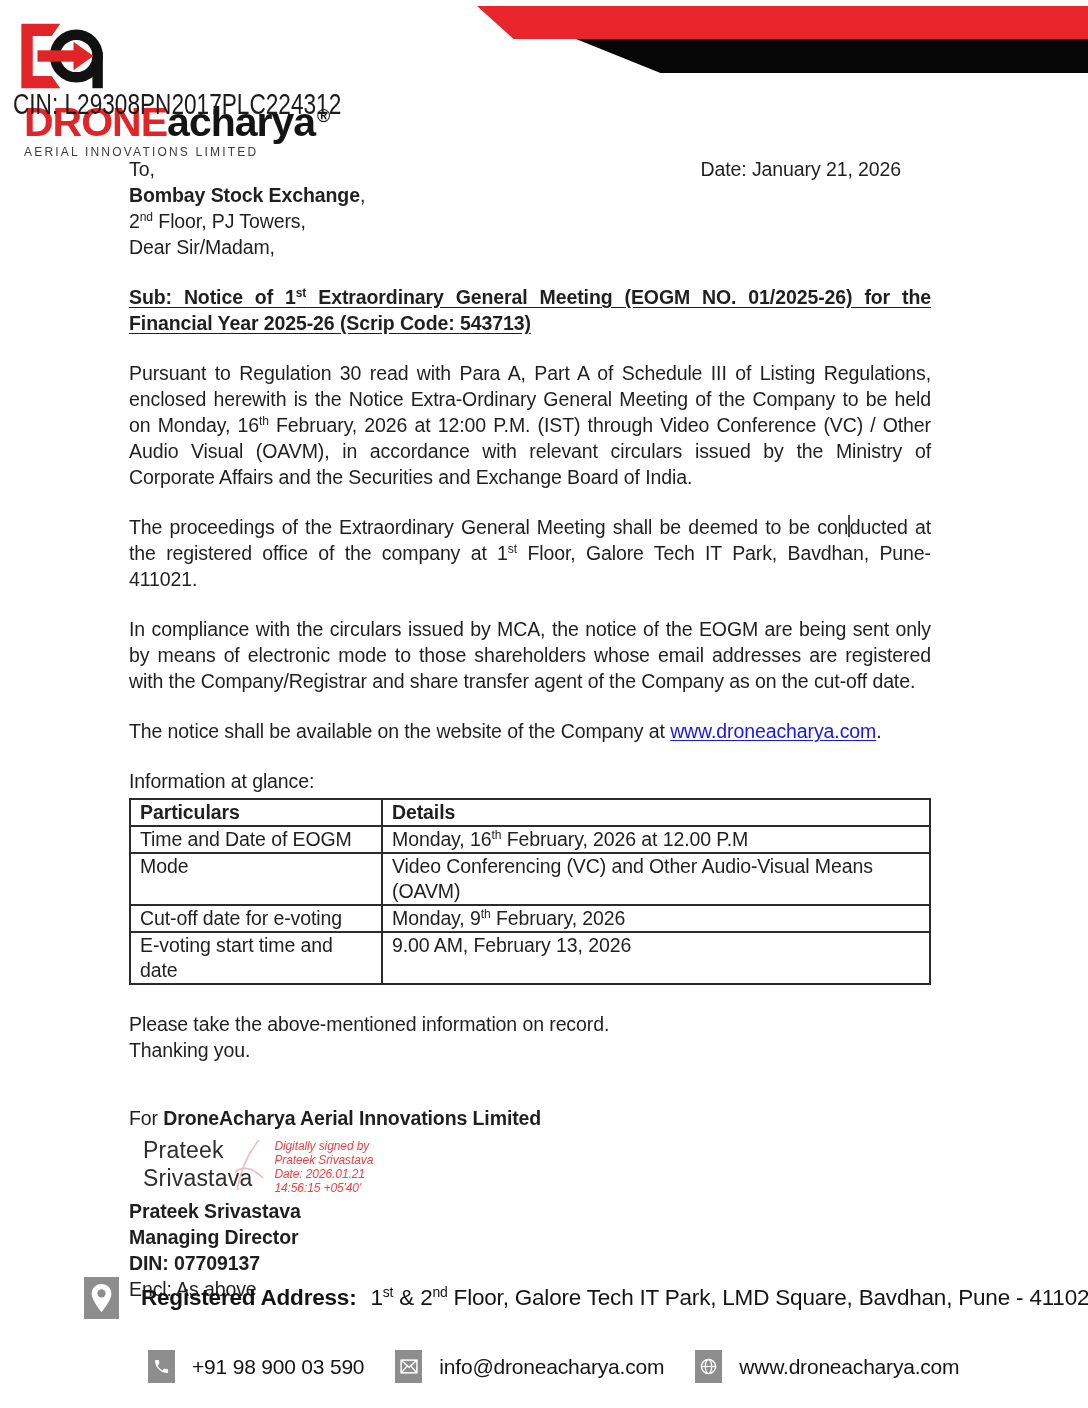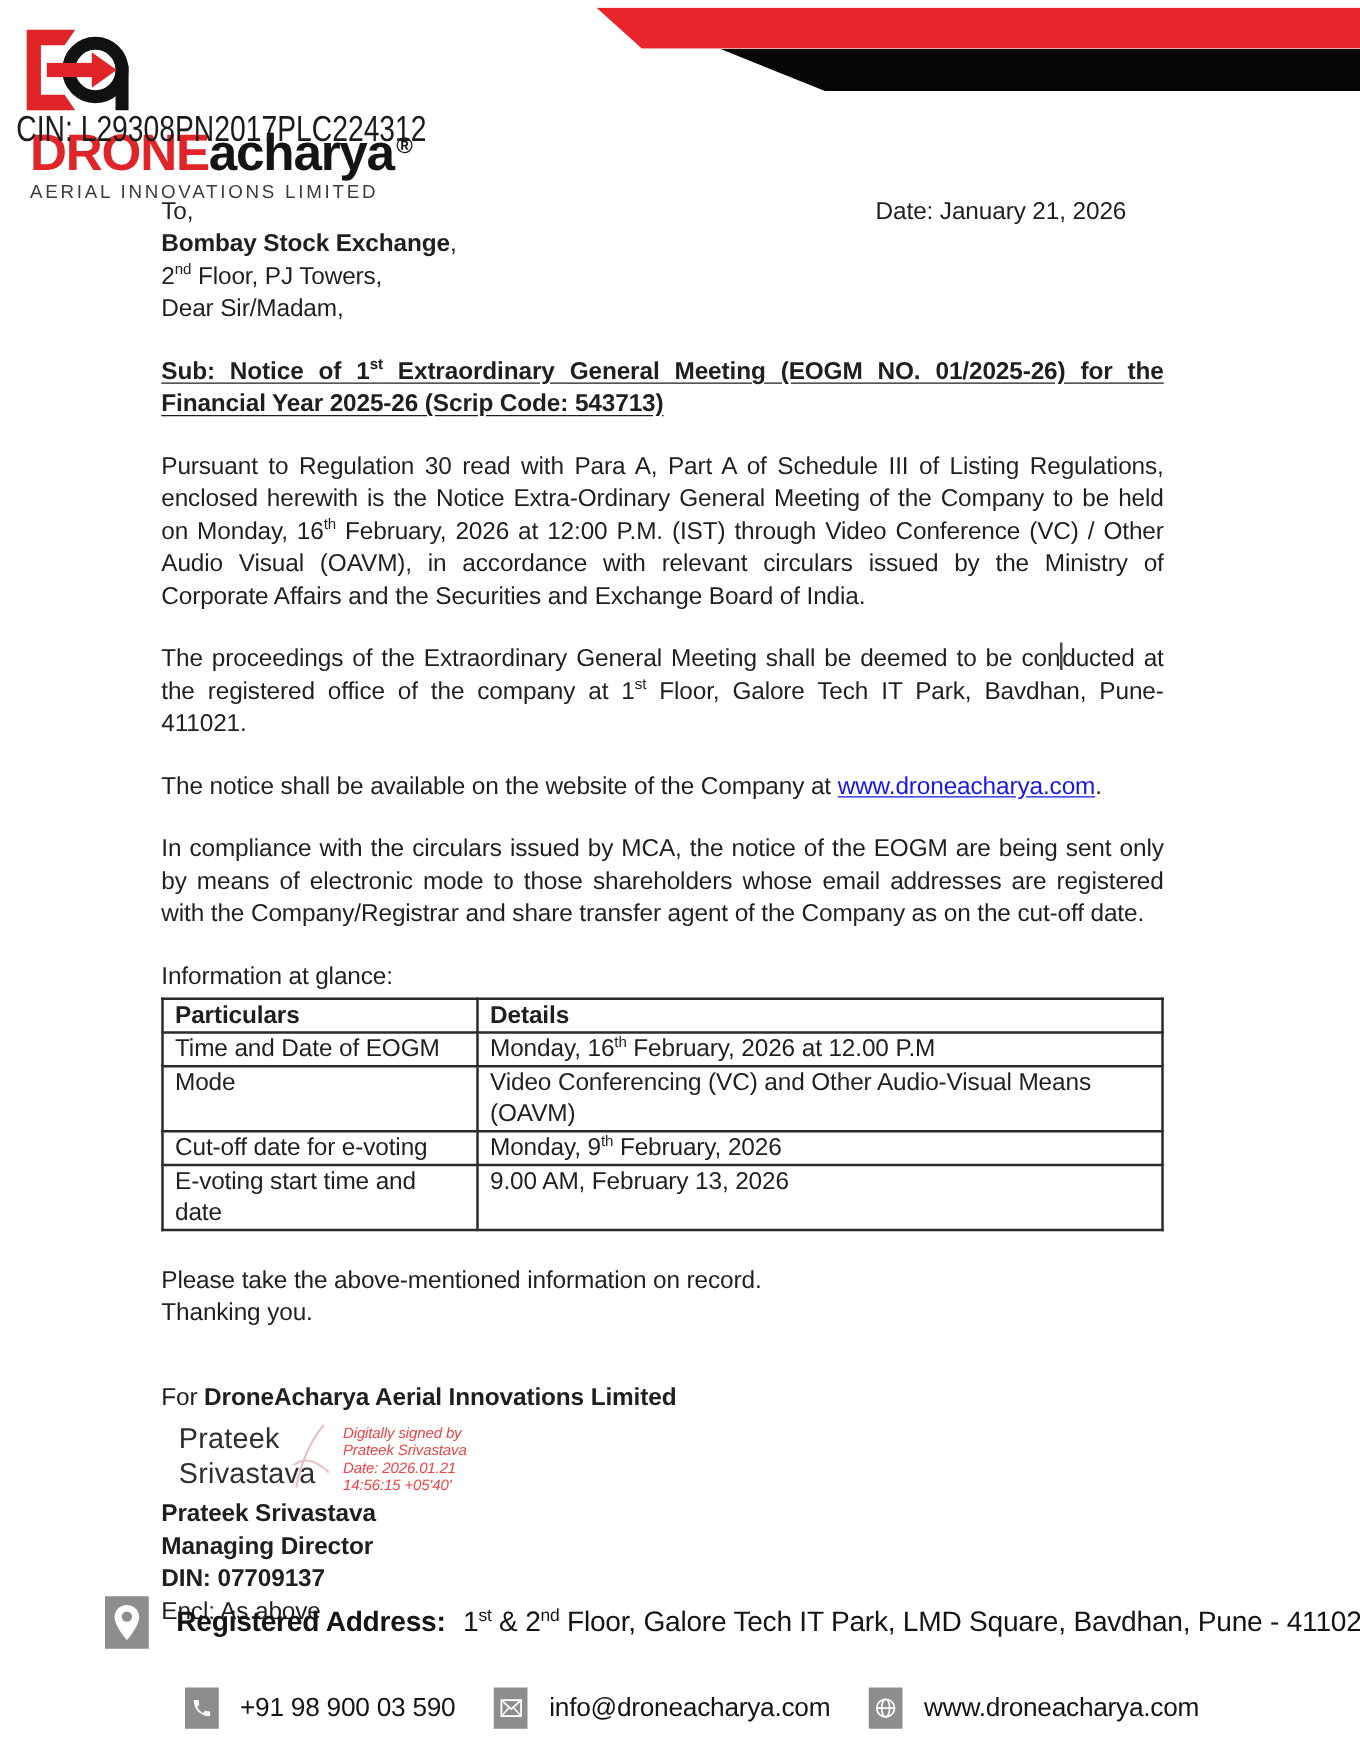--- a/index.html
+++ b/index.html
@@ -8,21 +8,21 @@
     font-family:"Liberation Sans", sans-serif;color:#1f1f1f;
   }
   
   .logo-row{position:absolute;left:16px;top:20px;display:flex;align-items:flex-start;flex-direction:column;}
   .logo-icon{width:96px;height:72px;}
   .brand-block{margin-left:8px;margin-top:2px;}
   .brand-line{font-size:41px;font-weight:bold;letter-spacing:-1px;line-height:44px;white-space:nowrap;}
   .brand-drone{color:#e02428;}
   .brand-acharya{color:#141414;}
   .brand-reg{font-size:18px;vertical-align:14px;color:#141414;font-weight:bold;margin-left:2px;}
-  .brand-sub{font-size:15px;color:#3c3c3c;letter-spacing:2.2px;margin-top:1px;}
+  .brand-sub{font-size:12px;color:#3c3c3c;letter-spacing:2.2px;margin-top:1px;}
   .cin{position:absolute;left:13px;top:88px;font-size:29px;color:#1b1b1b;
        transform:scaleX(0.78);transform-origin:left top;white-space:nowrap;}
   .banner-red{position:absolute;left:477px;top:6px;width:611px;height:33px;background:#e8252a;
        clip-path:polygon(0 0,100% 0,100% 100%,6% 100%);}
   .banner-black{position:absolute;left:576px;top:39px;width:512px;height:34px;background:#060606;
        clip-path:polygon(0 0,100% 0,100% 100%,16.5% 100%);}
   
   .letter{position:absolute;left:129px;top:156px;width:802px;font-size:19.5px;line-height:26px;letter-spacing:-0.1px;}
   .row-to-date{display:flex;justify-content:space-between;}
   .date-span{margin-right:30px;}
@@ -91,23 +91,23 @@
     <div><span>2</span><sup>nd</sup><span> Floor, PJ Towers,</span></div>
 
     <div class="salutation">Dear Sir/Madam,</div>
 
     <div class="subject"><span>Sub: Notice of 1</span><sup>st</sup><span> Extraordinary General Meeting (EOGM NO. 01/2025-26) for the Financial Year 2025-26 (Scrip Code: 543713)</span></div>
 
     <div class="para"><span>Pursuant to Regulation 30 read with Para A, Part A of Schedule III of Listing Regulations, enclosed herewith is the Notice Extra-Ordinary General Meeting of the Company to be held on Monday, 16</span><sup>th</sup><span> February, 2026 at 12:00 P.M. (IST) through Video Conference (VC) / Other Audio Visual (OAVM), in accordance with relevant circulars issued by the Ministry of Corporate Affairs and the Securities and Exchange Board of India.</span></div>
 
     <div class="para"><span>The proceedings of the Extraordinary General Meeting shall be deemed to be con</span><span class="caret"></span><span>ducted at the registered office of the company at 1</span><sup>st</sup><span> Floor, Galore Tech IT Park, Bavdhan, Pune- 411021.</span></div>
 
+    <div class="para">In compliance with the circulars issued by MCA, the notice of the EOGM are being sent only by means of electronic mode to those shareholders whose email addresses are registered with the Company/Registrar and share transfer agent of the Company as on the cut-off date.</div>
+
     <div class="para"><span>The notice shall be available on the website of the Company at </span><a class="doc-link">www.droneacharya.com</a><span>.</span></div>
-
-    <div class="para">In compliance with the circulars issued by MCA, the notice of the EOGM are being sent only by means of electronic mode to those shareholders whose email addresses are registered with the Company/Registrar and share transfer agent of the Company as on the cut-off date.</div>
 
     <div class="table-intro">Information at glance:</div>
 
     <table class="glance">
       <tbody>
           <tr>
         <th class="c1">Particulars</th>
         <th>Details</th>
       </tr>
       <tr>

